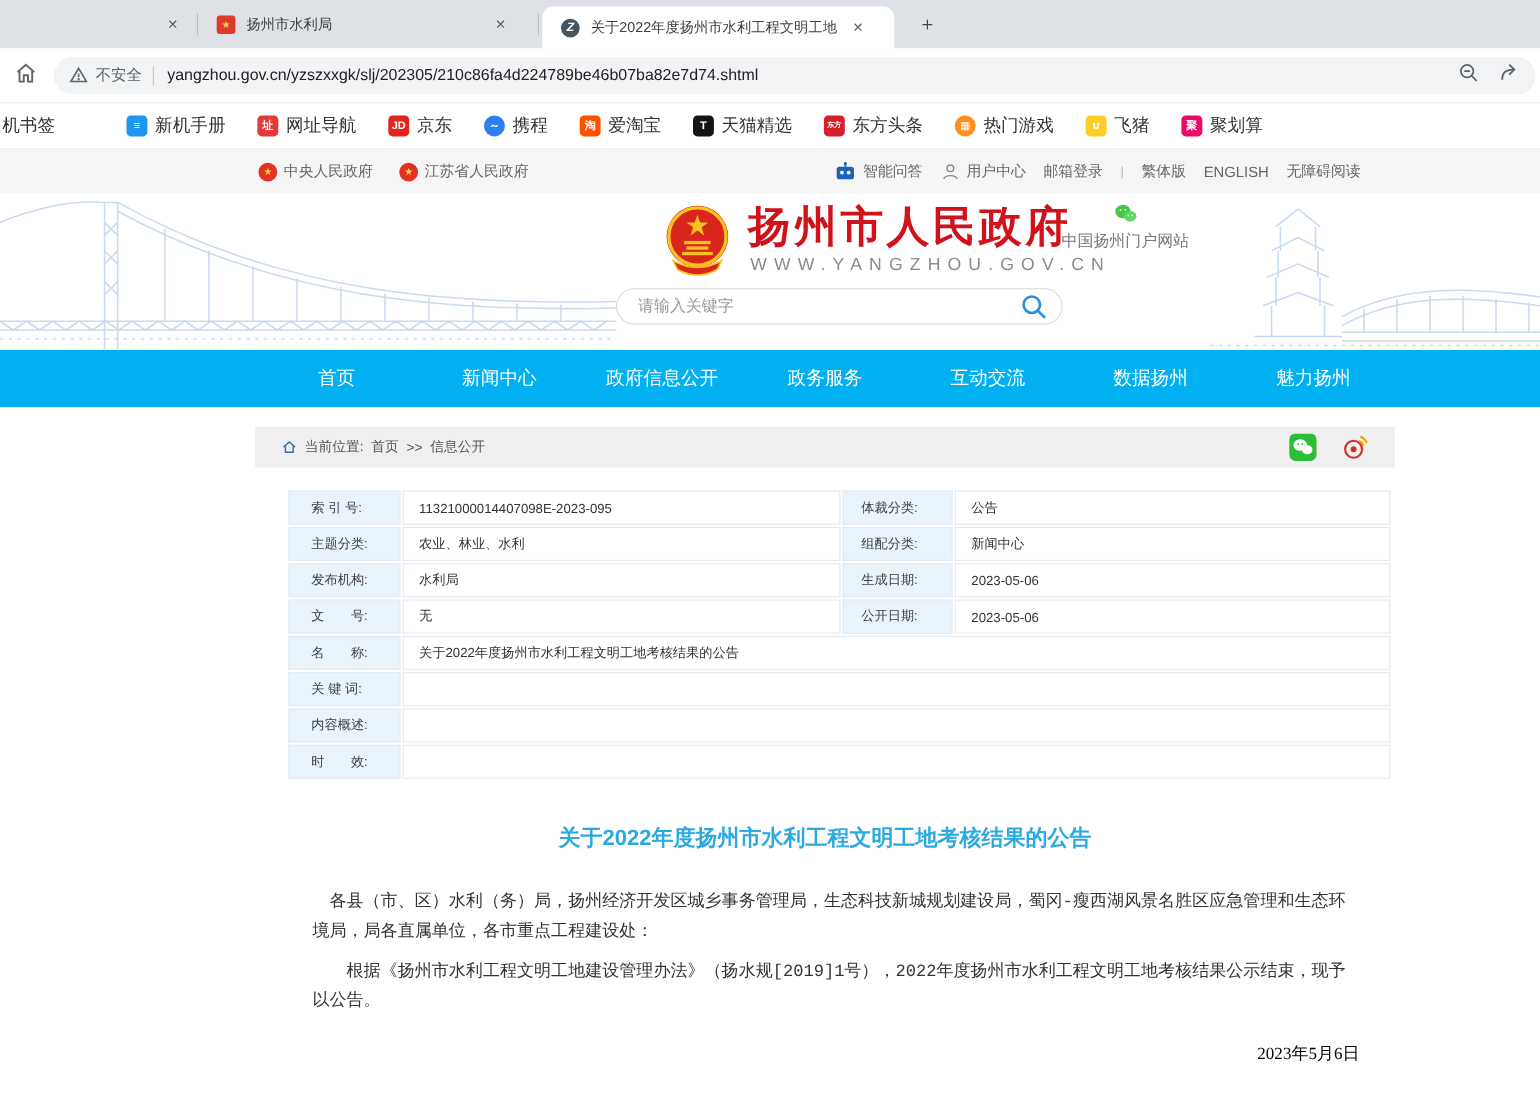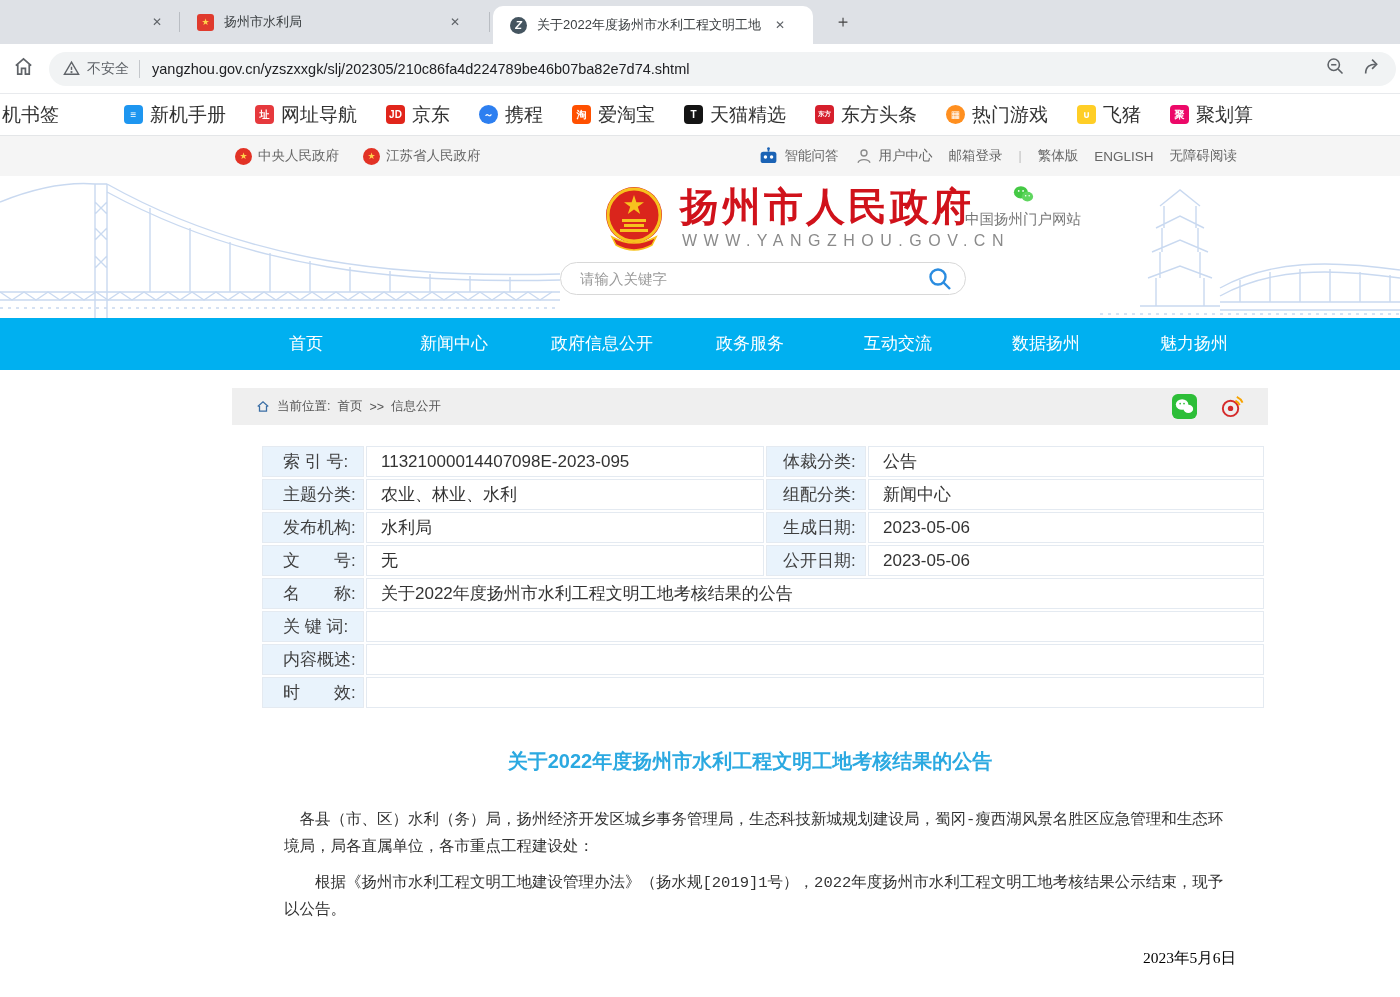--- a/index.html
+++ b/index.html
@@ -34,21 +34,21 @@
   .omni-ic  { margin-left:16px; flex:none; }
 
   .bookmarks { height:42px; background:#fff; border-bottom:1px solid #e4e6e8;
                display:flex; align-items:center; }
   .bm { display:flex; align-items:center; margin-right:29px; cursor:pointer; }
   .bm-ic { width:19px; height:19px; border-radius:4px; color:#fff; font-size:10px; font-weight:bold;
            display:flex; align-items:center; justify-content:center; margin-right:7px; flex:none;
            line-height:1; }
   .bm-ic.round { border-radius:50%; }
   .bm-ic.sm { font-size:6.5px; }
-  .bm-lb { font-size:19px; color:#333; white-space:nowrap; }
+  .bm-lb { font-size:16px; color:#333; white-space:nowrap; }
 
   
   .govbar { height:40px; background:#f5f5f5; position:relative; }
   .gov-left { position:absolute; left:235px; top:0; height:40px; display:flex; align-items:center; gap:24px; }
   .gov-right { position:absolute; right:163px; top:0; height:40px; display:flex; align-items:center; gap:16px; }
   .gov-link { display:flex; align-items:center; gap:6px; font-size:13.5px; color:#666; cursor:pointer; }
   .mini-emblem { width:17px; height:17px; border-radius:50%; background:#e23225; color:#ffd24a;
                  font-size:9px; display:inline-flex; align-items:center; justify-content:center; flex:none; }
   .gov-pipe { color:#bbb; font-size:12px; }
 
@@ -81,21 +81,21 @@
   
   .page { width:1036px; margin-left:232px; margin-top:18px; }
   .breadcrumb { height:37px; background:#efefef; display:flex; align-items:center; padding:0 24px; }
   .crumb-txt { font-size:12.5px; color:#555; margin-left:7px; cursor:default; }
   .crumb-link { cursor:pointer; }
   .crumb-icons { margin-left:auto; display:flex; align-items:center; gap:22px; }
 
   .infotable { margin:21px 4px 0 30px; }
   .trow { display:flex; margin-bottom:2px; }
   .tcell { height:31px; display:flex; align-items:center; border:1px solid #e4eaf1;
-           font-size:17px; margin-right:2px; }
+           font-size:12px; margin-right:2px; }
   .tcell:last-child { margin-right:0; }
   .tlab { width:102px; background:#e9f3fc; color:#3f3f3f; padding-left:20px; flex:none; }
   .tlab2 { width:100px; background:#e9f3fc; color:#3f3f3f; padding-left:16px; flex:none; }
   .tval { width:398px; color:#333; padding-left:14px; flex:none; }
   .tval2 { flex:1; color:#333; padding-left:14px; }
   .tvalw { flex:1; color:#333; padding-left:14px; }
 
   .article-title { margin-top:40px; text-align:center; font-size:20px; font-weight:bold;
                    color:#2ba9e1; }
   .article-body { margin-top:32px; padding:0 36px 0 52px;

